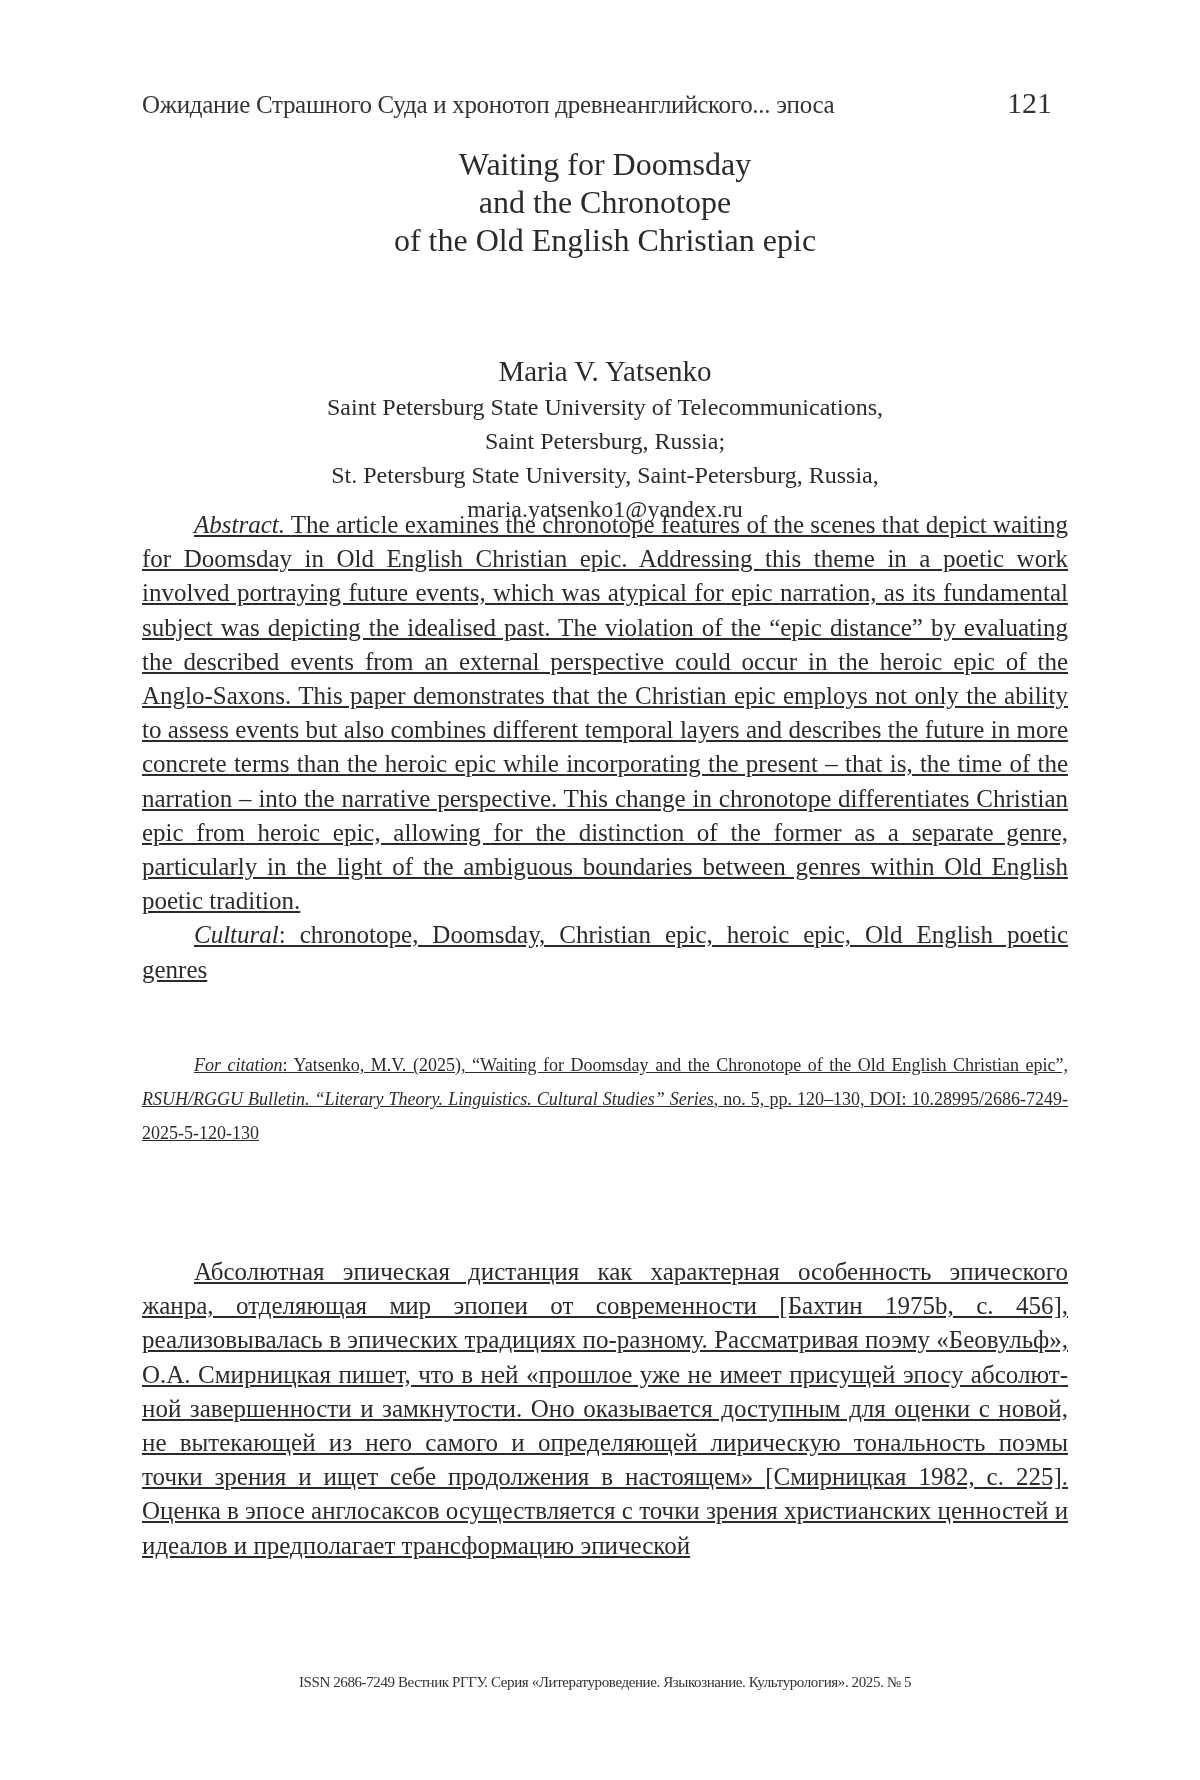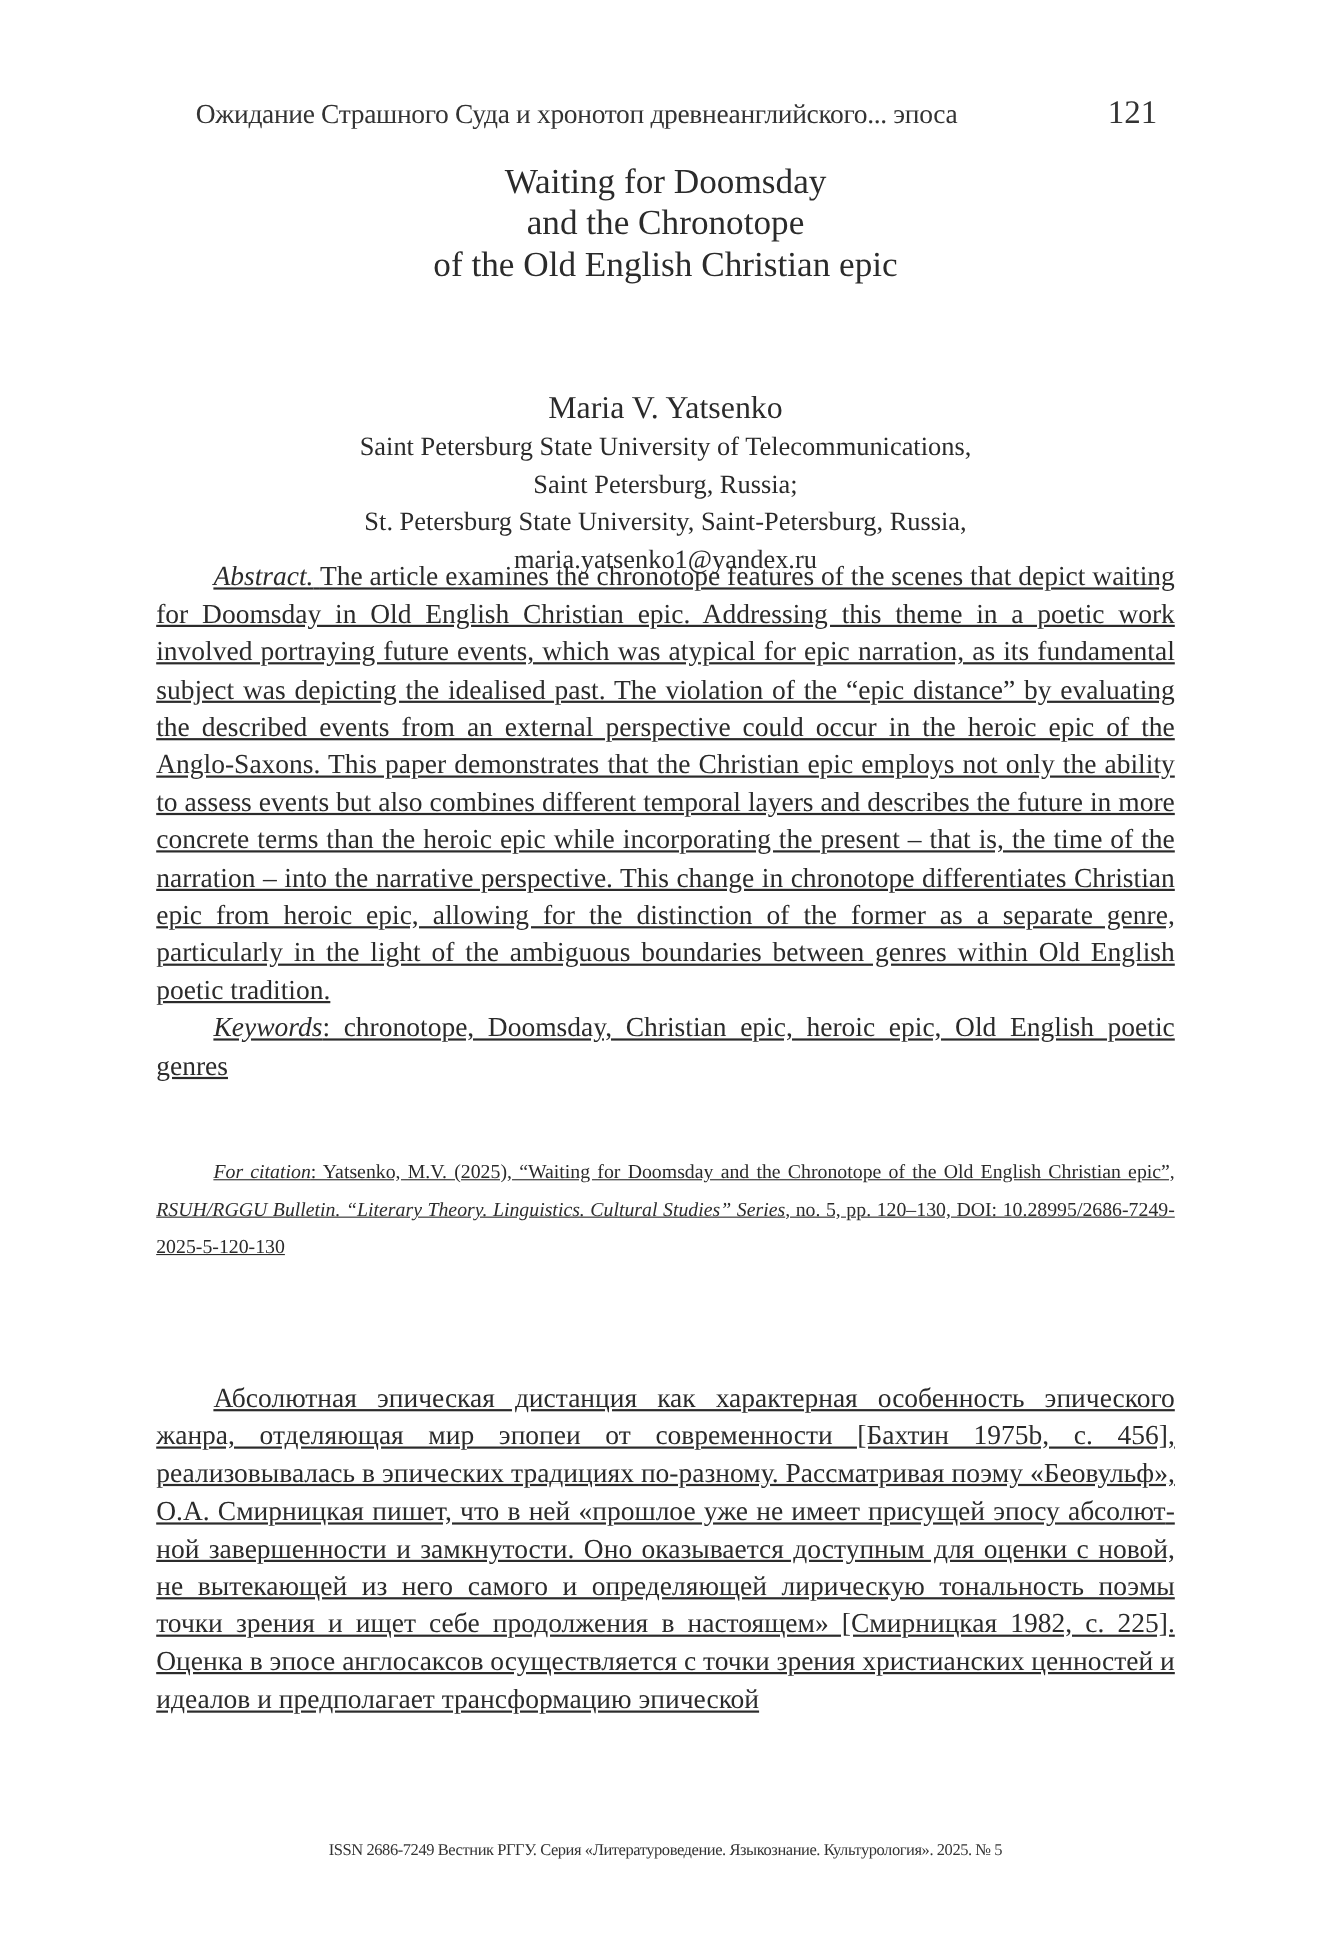--- a/index.html
+++ b/index.html
@@ -29,21 +29,20 @@
       height: 34px;
       font-size: 25px;
       line-height: 34px;
       color: #333;
     }
     .running-head .rh-title {
       position: absolute;
       left: 0;
       top: 0;
       letter-spacing: -0.3px;
-      margin-left: 36px;
     }
     .running-head .rh-page {
       position: absolute;
       right: 16px;
       top: -2px;
       font-size: 30px;
     }
     .title-block {
       position: absolute;
       top: 145px;
@@ -142,21 +141,21 @@
   <div class="author-block">
     <div class="author-name">Maria V. Yatsenko</div>
     <div class="affil">Saint Petersburg State University of Telecommunications,</div>
     <div class="affil">Saint Petersburg, Russia;</div>
     <div class="affil">St. Petersburg State University, Saint-Petersburg, Russia,</div>
     <div class="affil">maria.yatsenko1@yandex.ru</div>
   </div>
 
   <div class="abstract">
     <p><span class="label">Abstract.</span> <span>The article examines the chronotope features of the scenes that depict waiting for Doomsday in Old English Christian epic. Addressing this theme in a poetic work involved portraying future events, which was atypical for epic narration, as its fundamental subject was depicting the idealised past. The violation of the “epic distance” by evaluating the described events from an external perspective could occur in the heroic epic of the Anglo-Saxons. This paper demonstrates that the Christian epic employs not only the ability to as­sess events but also combines different temporal layers and describes the future in more concrete terms than the heroic epic while incorporating the present – that is, the time of the narration – into the narrative perspective. This change in chronotope differentiates Christian epic from heroic epic, allowing for the distinction of the former as a separate genre, particularly in the light of the ambiguous boundaries between genres within Old English poetic tradition.</span></p>
-    <p><span class="label">Keywords</span><span>: chronotope, Doomsday, Christian epic, heroic epic, Old English poetic genres</span></p>
+    <p><span class="label">Cultural</span><span>: chronotope, Doomsday, Christian epic, heroic epic, Old English poetic genres</span></p>
   </div>
 
   <div class="citation">
     <p><span class="label">For citation</span><span>: Yatsenko, M.V. (2025), “Waiting for Doomsday and the Chronotope of the Old English Christian epic”, </span><i>RSUH/RGGU Bulletin. “Literary Theory. Linguistics. Cultural Studies” Series</i><span>, no. 5, pp. 120–130, DOI: 10.28995/2686-7249-2025-5-120-130</span></p>
   </div>
 
   <div class="body-text">
     <p>Абсолютная эпическая дистанция как характерная особенность эпического жанра, отделяющая мир эпопеи от современности [Бахтин 1975b, с. 456], реализовывалась в эпических традициях по-разному. Рассматривая поэму «Беовульф», О.А. Смирницкая пишет, что в ней «прошлое уже не имеет присущей эпосу абсолют­ной завершенности и замкнутости. Оно оказывается доступным для оценки с новой, не вытекающей из него самого и определяю­щей лирическую тональность поэмы точки зрения и ищет себе продолжения в настоящем» [Смирницкая 1982, с. 225]. Оценка в эпосе англосаксов осуществляется с точки зрения христианских ценностей и идеалов и предполагает трансформацию эпической</p>
   </div>
 

